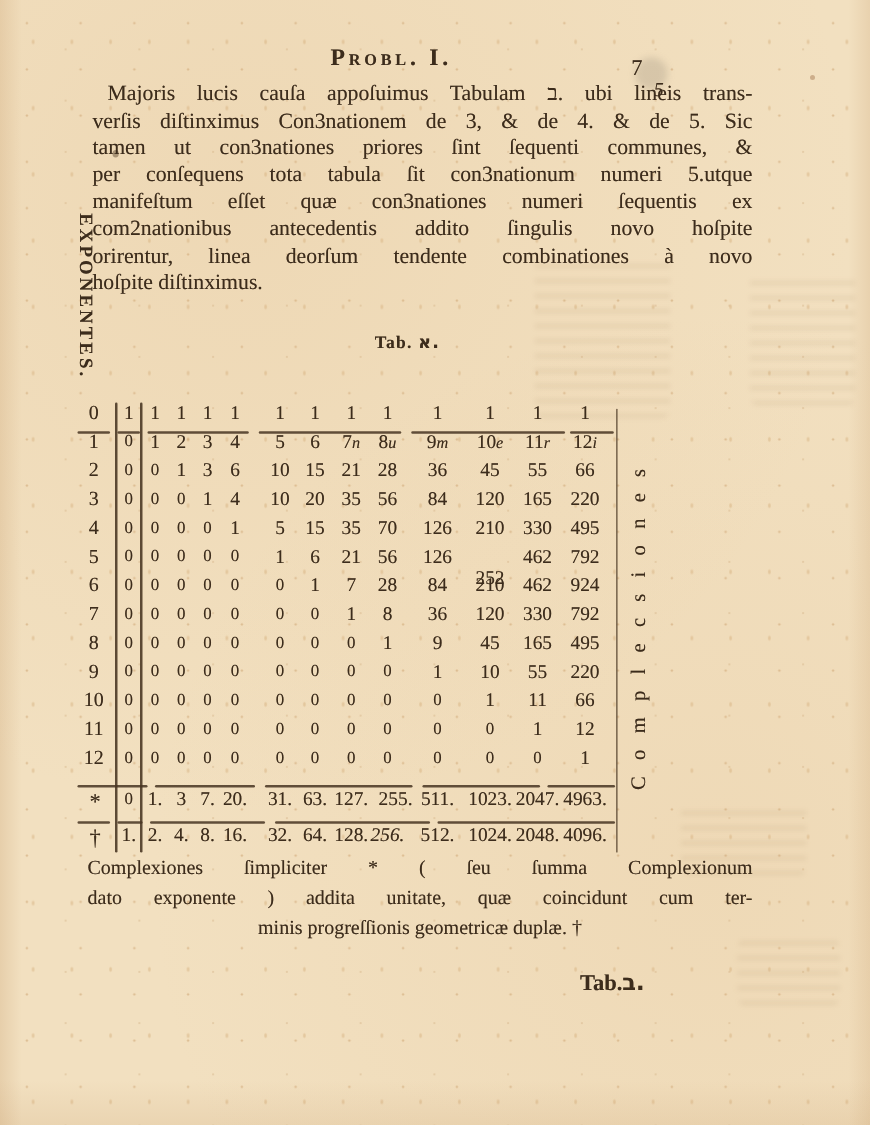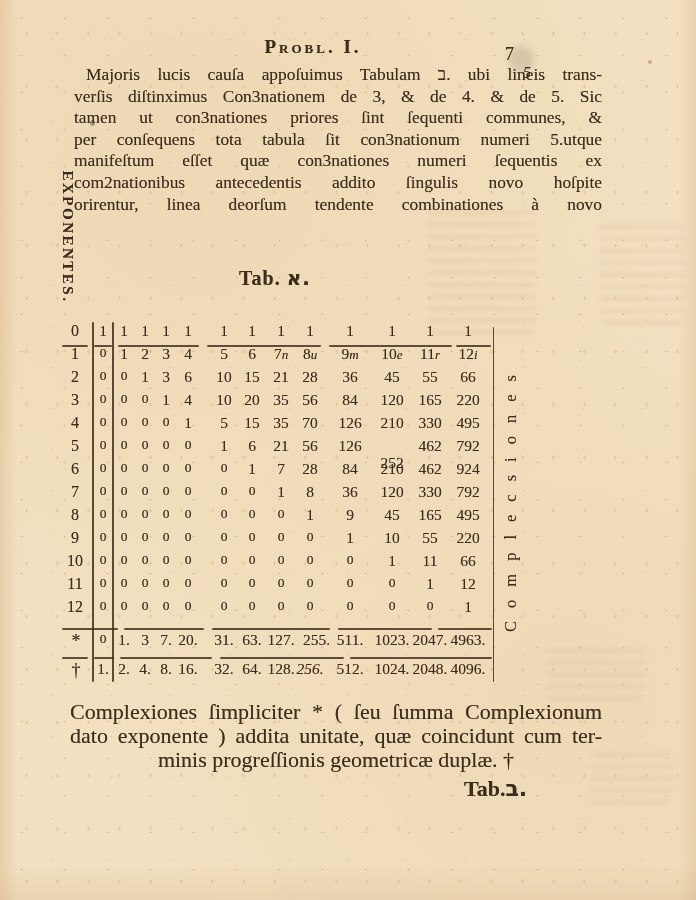--- a/index.html
+++ b/index.html
@@ -29,35 +29,35 @@
   .heading{
     left:238px;top:36px;width:150px;text-align:center;
     font-variant:small-caps;letter-spacing:3px;font-size:19px;font-weight:600;
   }
   .pagenum{left:505px;top:44px;font-size:18px;}
   .marginmark{left:523px;top:64px;font-size:16px;font-style:italic;}
   .intro{left:74px;top:64px;width:528px;font-size:17.4px;line-height:21.6px;}
   .intro .tline{text-align:justify;text-align-last:justify;}
   .intro .tline:first-child{text-indent:12px;}
   .intro .tline.lastline{text-align:left;text-align-last:left;}
-  .closing{left:70px;top:700px;width:532px;font-size:22px;line-height:24px;}
+  .closing{left:70px;top:683px;width:532px;font-size:16px;line-height:24px;}
   .closing .tline{text-align:justify;text-align-last:justify;}
   .closing .tline.centerline{text-align:center;text-align-last:center;}
   .vword{white-space:nowrap;font-weight:600;}
   .vleft{
     left:-9px;top:227px;width:150px;height:20px;text-align:center;
     transform:rotate(90deg);font-size:15px;letter-spacing:2.5px;
   }
   .vright{
     left:352px;top:486px;width:320px;height:22px;text-align:center;
     transform:rotate(-90deg);font-size:16.5px;font-weight:500;letter-spacing:13px;
   }
-  .tabtitle{left:239px;top:266px;width:140px;font-size:20px;font-weight:600;letter-spacing:1px;}
+  .tabtitle{left:256px;top:266px;width:140px;text-align:center;font-size:14px;font-weight:600;letter-spacing:1px;}
   .hebrew{font-family:"DejaVu Sans",sans-serif;font-weight:700;}
-  .catchword{left:464px;top:776px;font-size:22px;font-weight:600;}
+  .catchword{left:464px;top:776px;font-size:18px;font-weight:600;}
   .cell{
     position:absolute;height:22px;text-align:center;font-size:15.5px;
     white-space:nowrap;text-shadow:0 0 0.5px rgba(60,40,20,0.45);
   }
   .cell .suf{font-style:italic;font-size:13px;}
   .cell.zero{font-size:13.5px;}
   .cell.rowlabel{font-size:16px;}
   .cell.sym{font-size:18px;}
   .vrule{position:absolute;width:1.7px;background:#473421;opacity:0.88;border-radius:1px;}
   .hdash{position:absolute;height:1.8px;background:#473421;opacity:0.85;border-radius:1px;}
@@ -86,20 +86,21 @@
   <div class="abs ink marginmark">5</div>
 
   <div class="abs ink intro" id="intro">
       <div class="tline">Majoris lucis cauſa appoſuimus Tabulam ב. ubi lineis trans-</div>
       <div class="tline">verſis diſtinximus Con3nationem de 3, &amp; de 4. &amp; de 5.  Sic</div>
       <div class="tline">tamen ut con3nationes priores ſint ſequenti communes, &amp;</div>
       <div class="tline">per conſequens tota tabula ſit con3nationum numeri 5.utque</div>
       <div class="tline">manifeſtum eſſet quæ con3nationes numeri ſequentis ex</div>
       <div class="tline">com2nationibus antecedentis addito ſingulis novo hoſpite</div>
       <div class="tline">orirentur, linea deorſum tendente combinationes à novo</div>
+      <div class="tline lastline">hoſpite diſtinximus.</div>
     </div>
 
   <div class="abs ink vword vleft">EXPONENTES.</div>
   <div class="abs ink vword vright">Complecsiones</div>
 
   <div class="abs ink tabtitle">
     <span>Tab.</span>
     <span class="hebrew">א.</span>
   </div>
 

